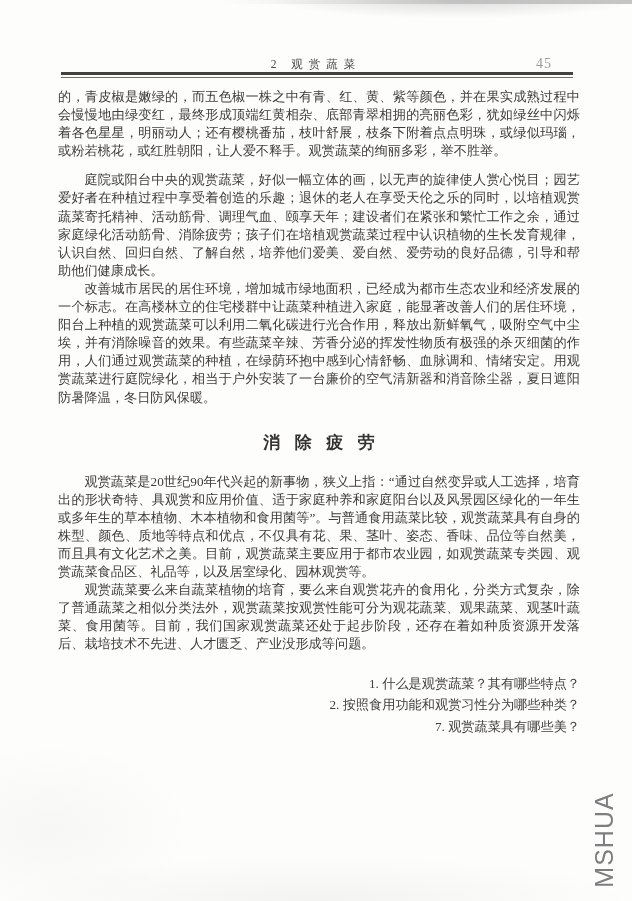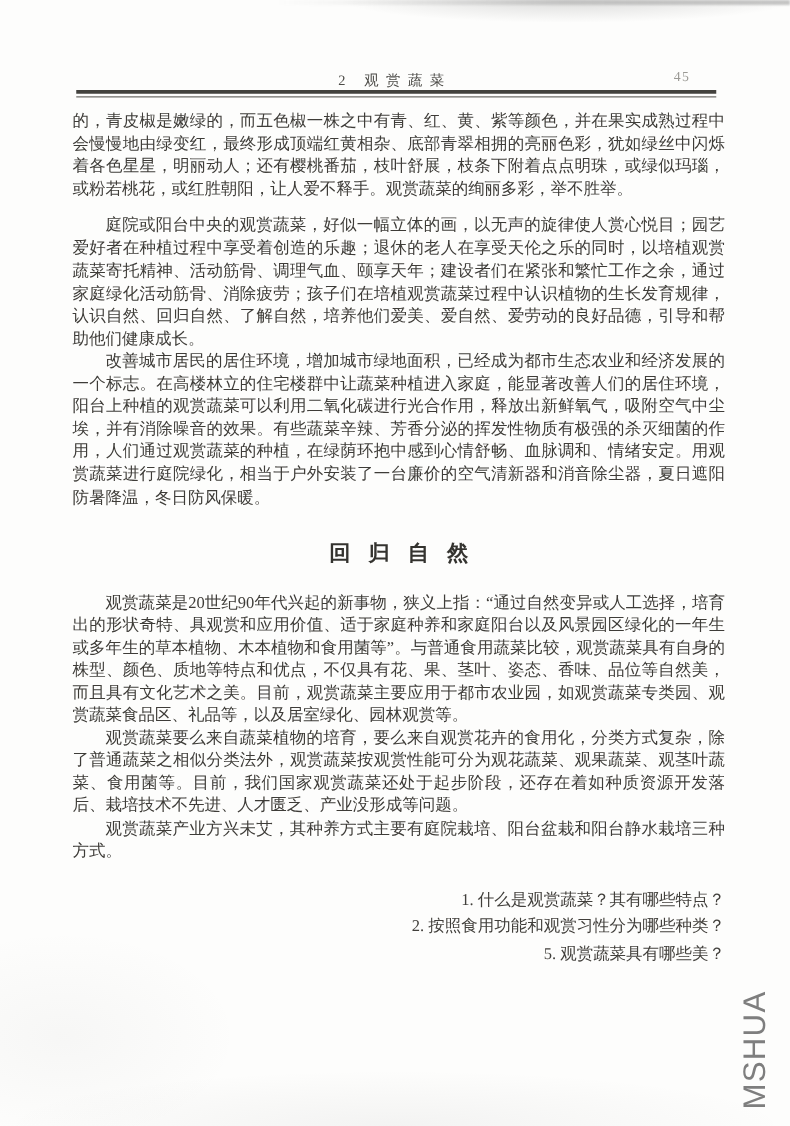--- a/index.html
+++ b/index.html
@@ -22,21 +22,21 @@
     filter:blur(0.7px);
   }
   .running-head{
     position:absolute;top:57px;left:60px;right:60px;
     text-align:center;
     font-size:11.5px;color:#4b4a46;letter-spacing:6px;
     white-space:nowrap;
   }
   .page-number{
     position:absolute;top:56px;right:80px;
-    font-size:11px;color:#9b9a95;letter-spacing:1px;
+    font-size:14px;color:#9b9a95;letter-spacing:1px;
   }
   .rule-thick{position:absolute;top:72px;left:61px;right:59px;height:3px;background:#43423e;}
   .rule-thin{position:absolute;top:77px;left:61px;right:59px;height:1px;background:#6f6e6a;}
   .content{
     position:absolute;top:88px;left:58px;right:52px;
     color:#3e3c38;
     font-size:13.2px;line-height:18.1px;
     text-align:justify;
     text-justify:inter-ideograph;
   }
@@ -80,32 +80,31 @@
   <div class="rule-thin"></div>
 
   <div class="content">
 
     <p>的，青皮椒是嫩绿的，而五色椒一株之中有青、红、黄、紫等颜色，并在果实成熟过程中会慢慢地由绿变红，最终形成顶端红黄相杂、底部青翠相拥的亮丽色彩，犹如绿丝中闪烁着各色星星，明丽动人；还有樱桃番茄，枝叶舒展，枝条下附着点点明珠，或绿似玛瑙，或粉若桃花，或红胜朝阳，让人爱不释手。观赏蔬菜的绚丽多彩，举不胜举。</p>
 
     <p class="indent gap-before">庭院或阳台中央的观赏蔬菜，好似一幅立体的画，以无声的旋律使人赏心悦目；园艺爱好者在种植过程中享受着创造的乐趣；退休的老人在享受天伦之乐的同时，以培植观赏蔬菜寄托精神、活动筋骨、调理气血、颐享天年；建设者们在紧张和繁忙工作之余，通过家庭绿化活动筋骨、消除疲劳；孩子们在培植观赏蔬菜过程中认识植物的生长发育规律，认识自然、回归自然、了解自然，培养他们爱美、爱自然、爱劳动的良好品德，引导和帮助他们健康成长。</p>
 
     <p class="indent">改善城市居民的居住环境，增加城市绿地面积，已经成为都市生态农业和经济发展的一个标志。在高楼林立的住宅楼群中让蔬菜种植进入家庭，能显著改善人们的居住环境，阳台上种植的观赏蔬菜可以利用二氧化碳进行光合作用，释放出新鲜氧气，吸附空气中尘埃，并有消除噪音的效果。有些蔬菜辛辣、芳香分泌的挥发性物质有极强的杀灭细菌的作用，人们通过观赏蔬菜的种植，在绿荫环抱中感到心情舒畅、血脉调和、情绪安定。用观赏蔬菜进行庭院绿化，相当于户外安装了一台廉价的空气清新器和消音除尘器，夏日遮阳防暑降温，冬日防风保暖。</p>
 
-    <h2 class="section-heading">回归自然</h2>
+    <h2 class="section-heading">消除疲劳</h2>
 
     <p class="indent">观赏蔬菜是20世纪90年代兴起的新事物，狭义上指：“通过自然变异或人工选择，培育出的形状奇特、具观赏和应用价值、适于家庭种养和家庭阳台以及风景园区绿化的一年生或多年生的草本植物、木本植物和食用菌等”。与普通食用蔬菜比较，观赏蔬菜具有自身的株型、颜色、质地等特点和优点，不仅具有花、果、茎叶、姿态、香味、品位等自然美，而且具有文化艺术之美。目前，观赏蔬菜主要应用于都市农业园，如观赏蔬菜专类园、观赏蔬菜食品区、礼品等，以及居室绿化、园林观赏等。</p>
 
     <p class="indent">观赏蔬菜要么来自蔬菜植物的培育，要么来自观赏花卉的食用化，分类方式复杂，除了普通蔬菜之相似分类法外，观赏蔬菜按观赏性能可分为观花蔬菜、观果蔬菜、观茎叶蔬菜、食用菌等。目前，我们国家观赏蔬菜还处于起步阶段，还存在着如种质资源开发落后、栽培技术不先进、人才匮乏、产业没形成等问题。</p>
 
-    <p class="indent">观赏蔬菜产业方兴未艾，其种养方式主要有庭院栽培、阳台盆栽和阳台静水栽培三种方式。</p>
 
 
     <div class="questions-list">
       <div class="question-line">1. 什么是观赏蔬菜？其有哪些特点？</div>
       <div class="question-line">2. 按照食用功能和观赏习性分为哪些种类？</div>
-      <div class="question-line">5. 观赏蔬菜具有哪些美？</div>
+      <div class="question-line">7. 观赏蔬菜具有哪些美？</div>
     </div>
 
   </div>
 
   <div class="watermark">MSHUA</div>
 
 </div>
 
 </body></html>

